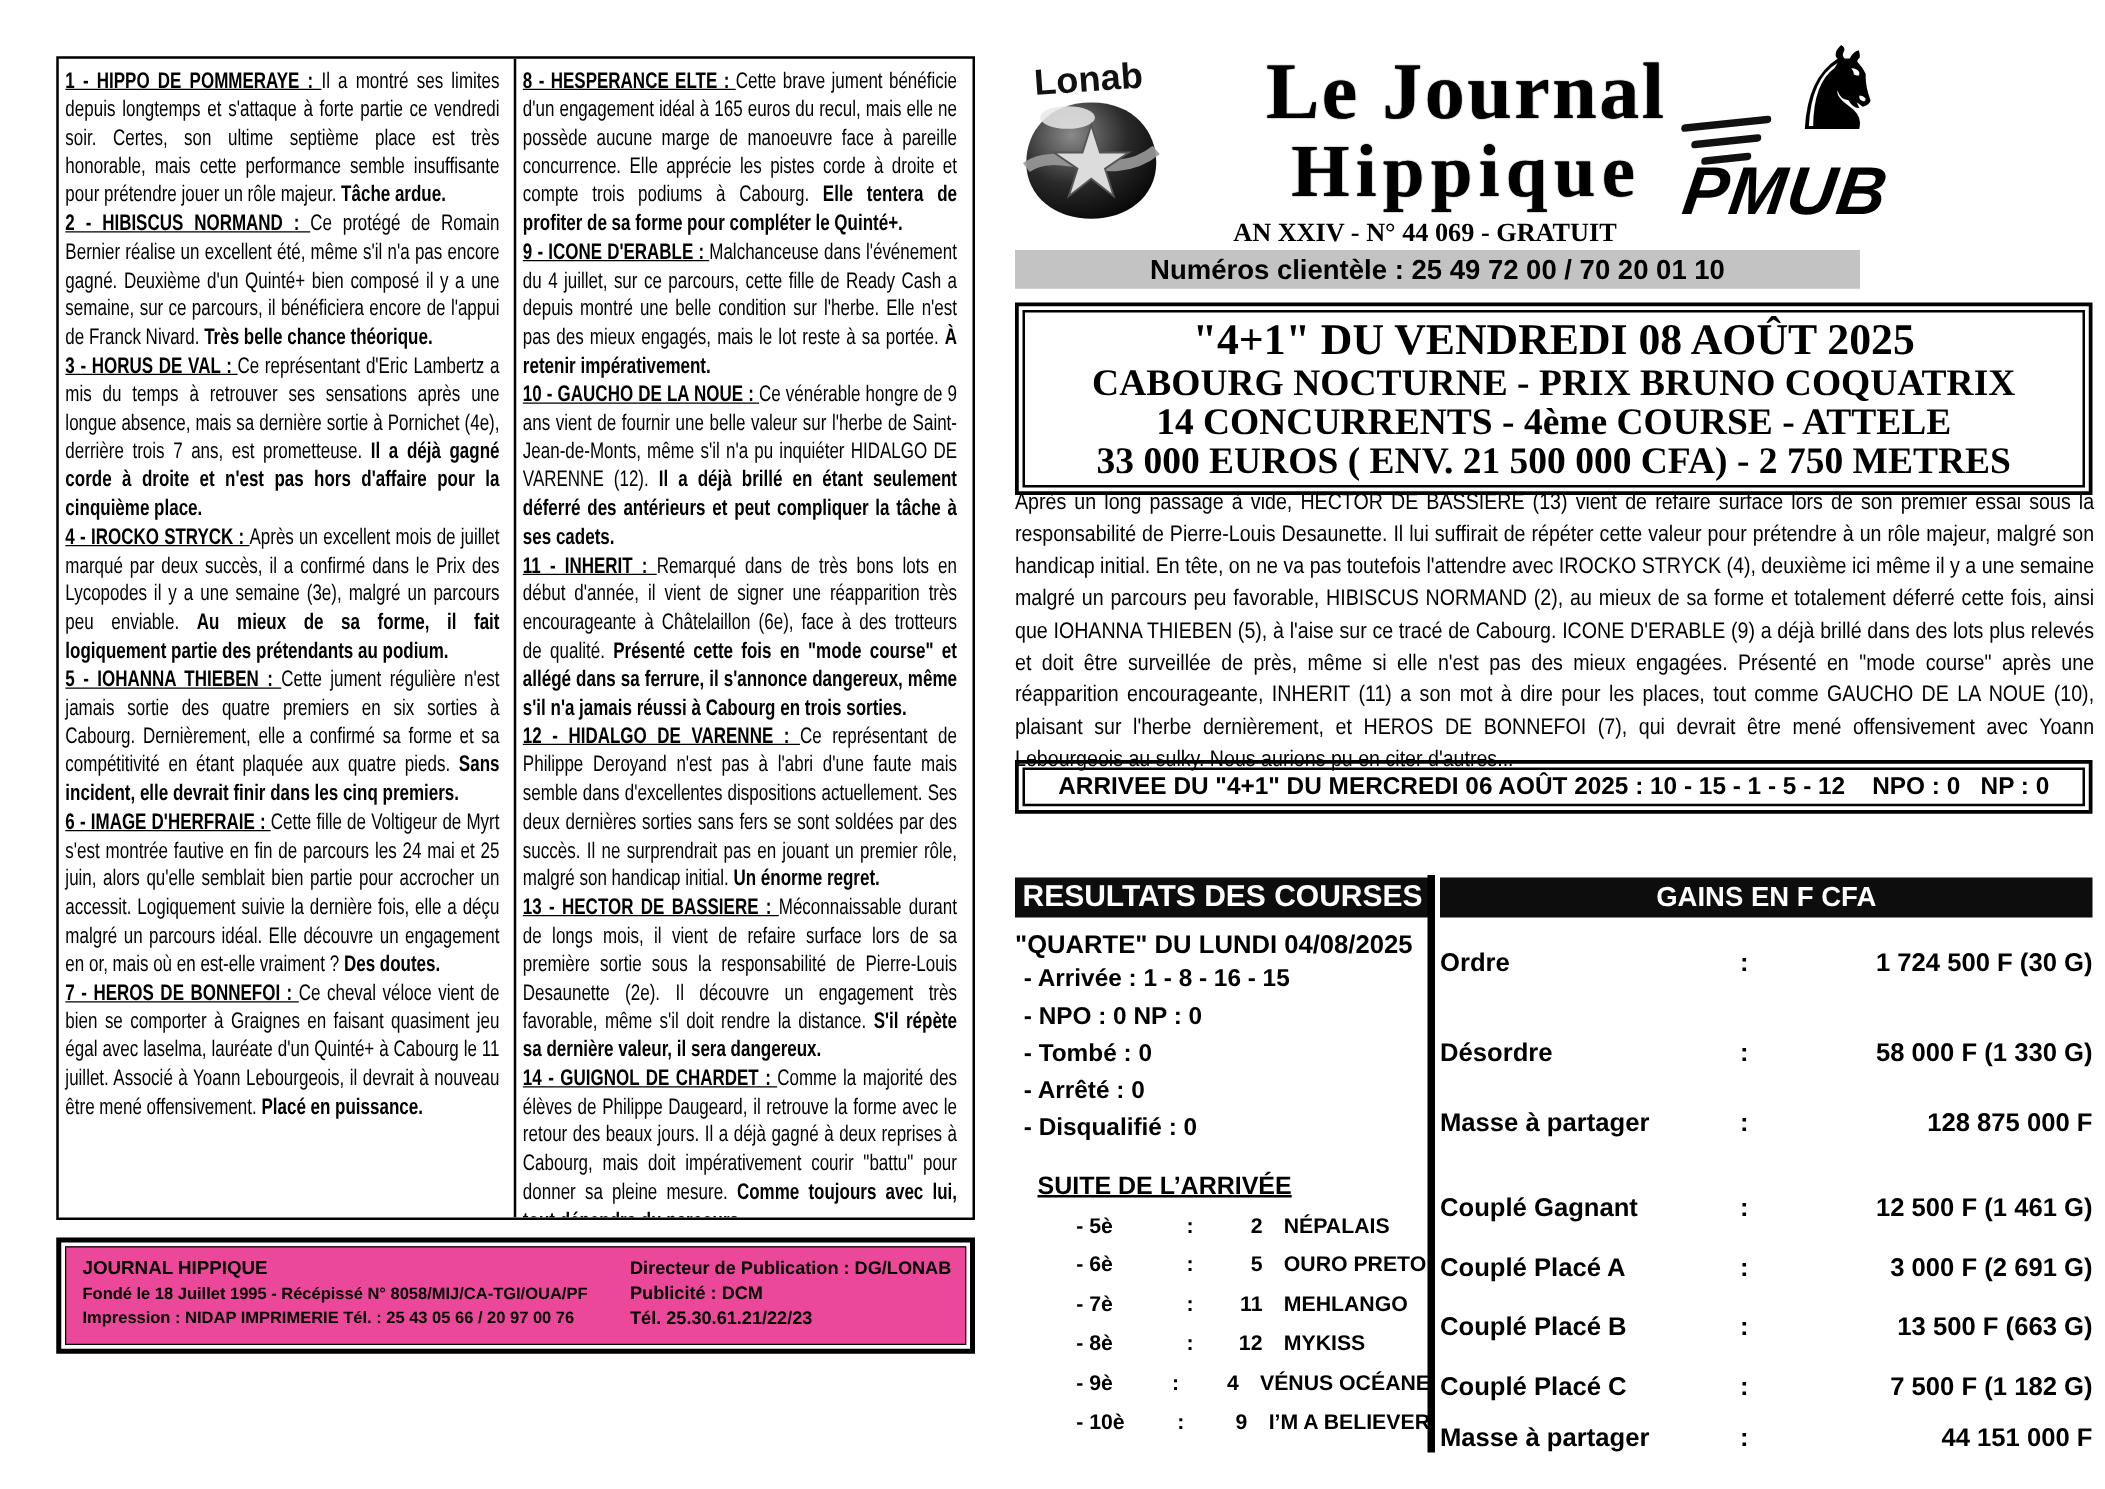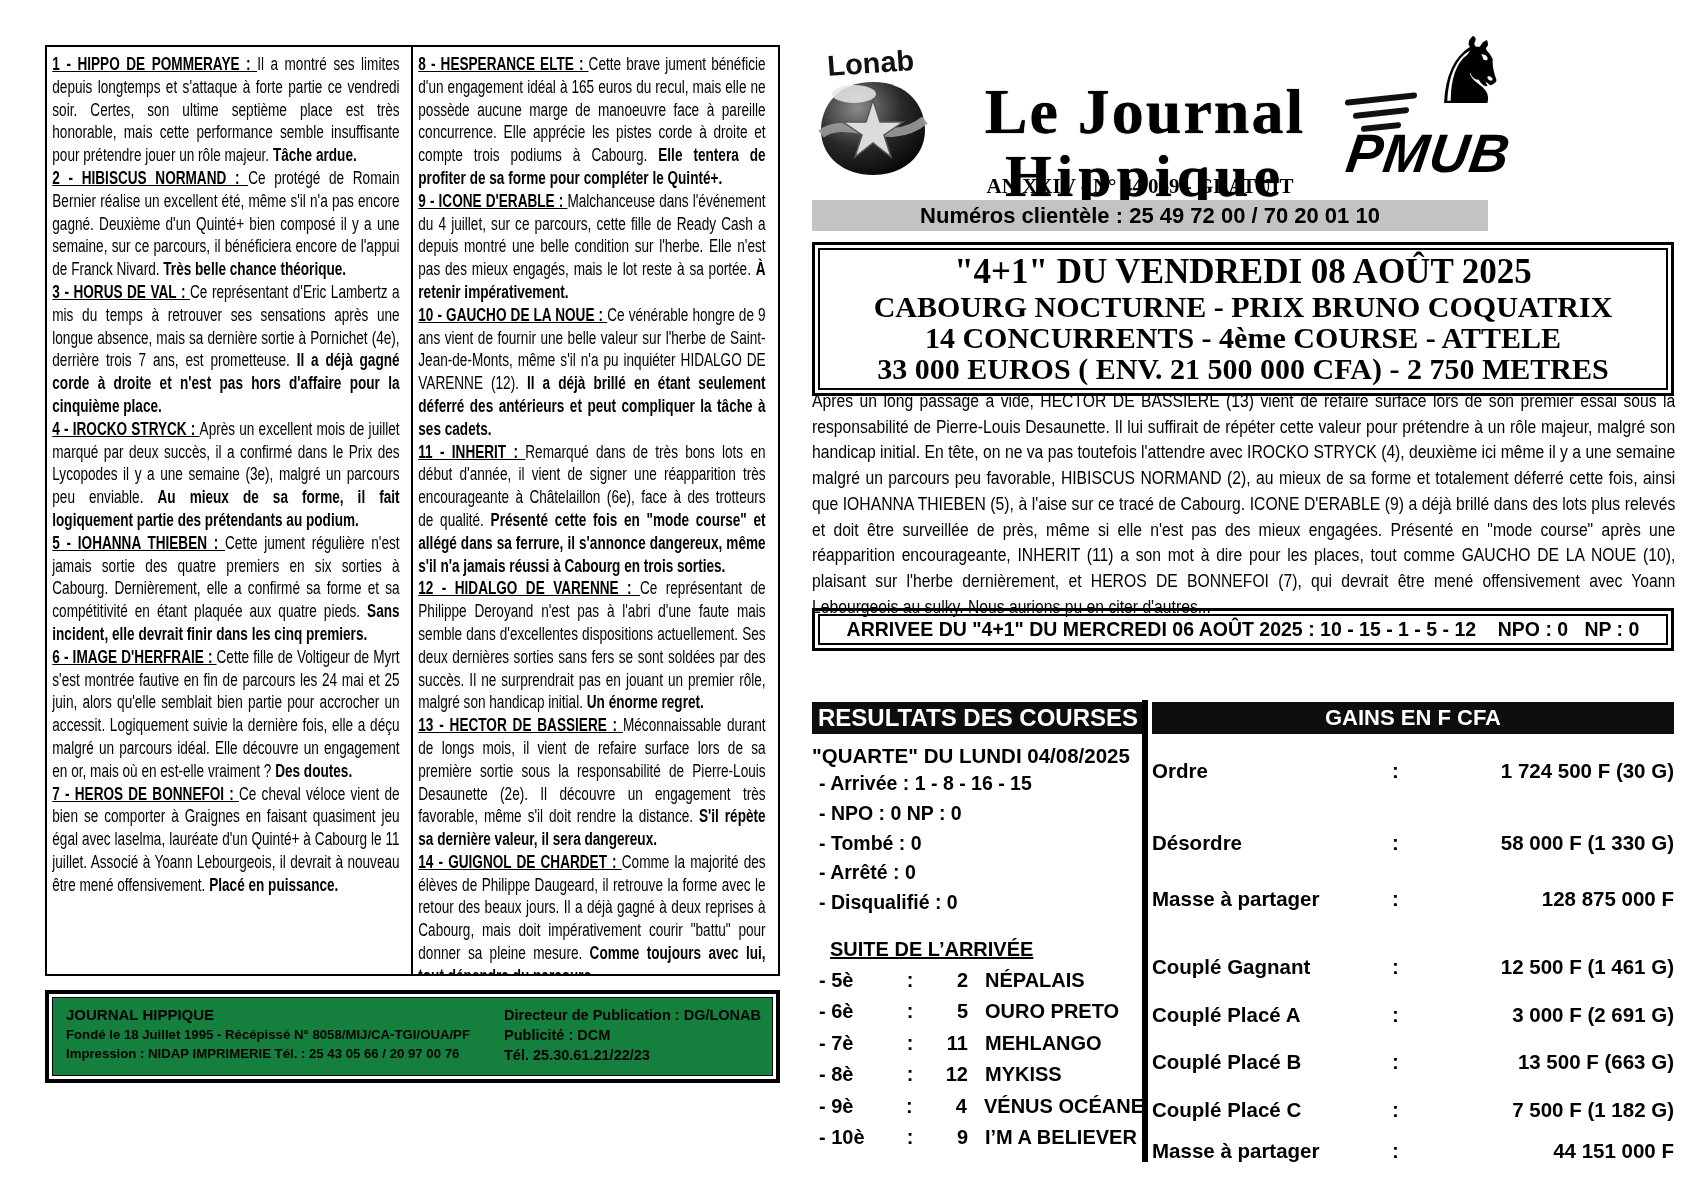--- a/index.html
+++ b/index.html
@@ -11,22 +11,22 @@
     border:2px solid #000; display:flex; overflow:hidden; background:#fff; }
   .col { width:50%; overflow:hidden; padding-top:4px; }
   #col-left { border-right:2px solid #000; }
   .col-inner { width:474px; transform:scaleX(0.755); transform-origin:0 0; padding:2px 7px; }
   p.entry { font-size:18px; line-height:22.8px; text-align:justify; }
   .entry-title { font-weight:bold; text-decoration:underline; }
   .entry-bold { font-weight:bold; }
 
   
   #lonab-logo { position:absolute; left:812px; top:48px; }
-  #journal-title { position:absolute; left:930px; top:40px; width:430px; text-align:center;
-    font-family:"Liberation Serif", serif; font-weight:bold;margin-top:39px; }
+  #journal-title { position:absolute; left:958px; top:40px; width:430px; text-align:center;
+    font-family:"Liberation Serif", serif; font-weight:bold; }
   #journal-title .t1 { font-size:64px; line-height:66px; letter-spacing:2px; text-shadow:0 0 1px #000; }
   #journal-title .t2 { font-size:60px; line-height:62px; letter-spacing:5px; text-shadow:0 0 1px #000; }
   #pmub-logo { position:absolute; left:1345px; top:52px; width:170px; height:128px; }
   .speed-line { position:absolute; background:#111; height:6px; border-radius:3px; transform:skewY(-6deg); }
   #sl1 { left:0; top:44px; width:72px; }
   #sl2 { left:8px; top:58px; width:56px; }
   #sl3 { left:16px; top:72px; width:40px; }
   #pmub-horse { position:absolute; right:4px; top:-26px; font-size:92px; line-height:92px;
     transform:scaleX(-1); font-family:"DejaVu Sans", sans-serif; }
   #pmub-text { position:absolute; left:2px; bottom:0; font-size:54px; line-height:54px;
@@ -59,39 +59,39 @@
   
   .black-bar { background:#0d0d0d; color:#fff; font-weight:bold; text-align:center;
     height:32px; line-height:32px; }
   #results-col { position:absolute; left:812px; top:702px; width:332px; }
   #results-col .black-bar { font-size:24px; }
   #quarte-title { font-weight:bold; font-size:20.5px; line-height:26px; margin-top:9px; }
   .res-line { font-weight:bold; font-size:19.5px; line-height:29.8px; padding-left:7px; }
   #suite-title { font-weight:bold; font-size:20px; line-height:31px; margin-top:16px;
     padding-left:18px; }
   #suite-title span { text-decoration:underline; }
-  .suite-row { display:flex; font-weight:bold; font-size:20px; line-height:31.4px; }
+  .suite-row { display:flex; font-weight:bold; font-size:17px; line-height:31.4px;margin-left:42px; }
   .suite-row .pos { width:80px; padding-left:7px; }
   .suite-row .colon { width:36px; text-align:center; }
   .suite-row .num { width:40px; text-align:right; }
   .suite-row .horse { margin-left:17px; white-space:pre; }
 
   #col-divider { position:absolute; left:1142px; top:700px; width:6px; height:462px; background:#000; }
 
   #gains-col { position:absolute; left:1152px; top:702px; width:522px; height:470px; }
   #gains-col .black-bar { font-size:22px; }
   .gains-row { position:absolute; left:0; width:100%; display:flex; font-weight:bold;
     font-size:20.5px; line-height:26px; }
   .gains-row .glabel { width:240px; white-space:pre; }
   .gains-row .gvalue { flex:1; text-align:right; white-space:pre; }
 
   
   #footer-box { position:absolute; left:45px; top:990px; width:735px; height:93px;
     border:4px solid #000; padding:3px; background:#fff; }
-  #footer-inner { width:100%; height:100%; background:#15803d; border:1px solid #000;
+  #footer-inner { width:100%; height:100%; background:#ec4899; border:1px solid #000;
     display:flex; padding:7px 8px 6px 13px; }
   .f-left { width:436px; }
   .f-title { font-weight:bold; font-size:15px; line-height:20px; }
   .f-small { font-weight:bold; font-size:13.2px; line-height:19px; }
   .f-right { margin-left:2px; }
   .f-right .f-line { font-weight:bold; font-size:14.5px; line-height:20px; }
 </style>
 </head>
 <body>
 

